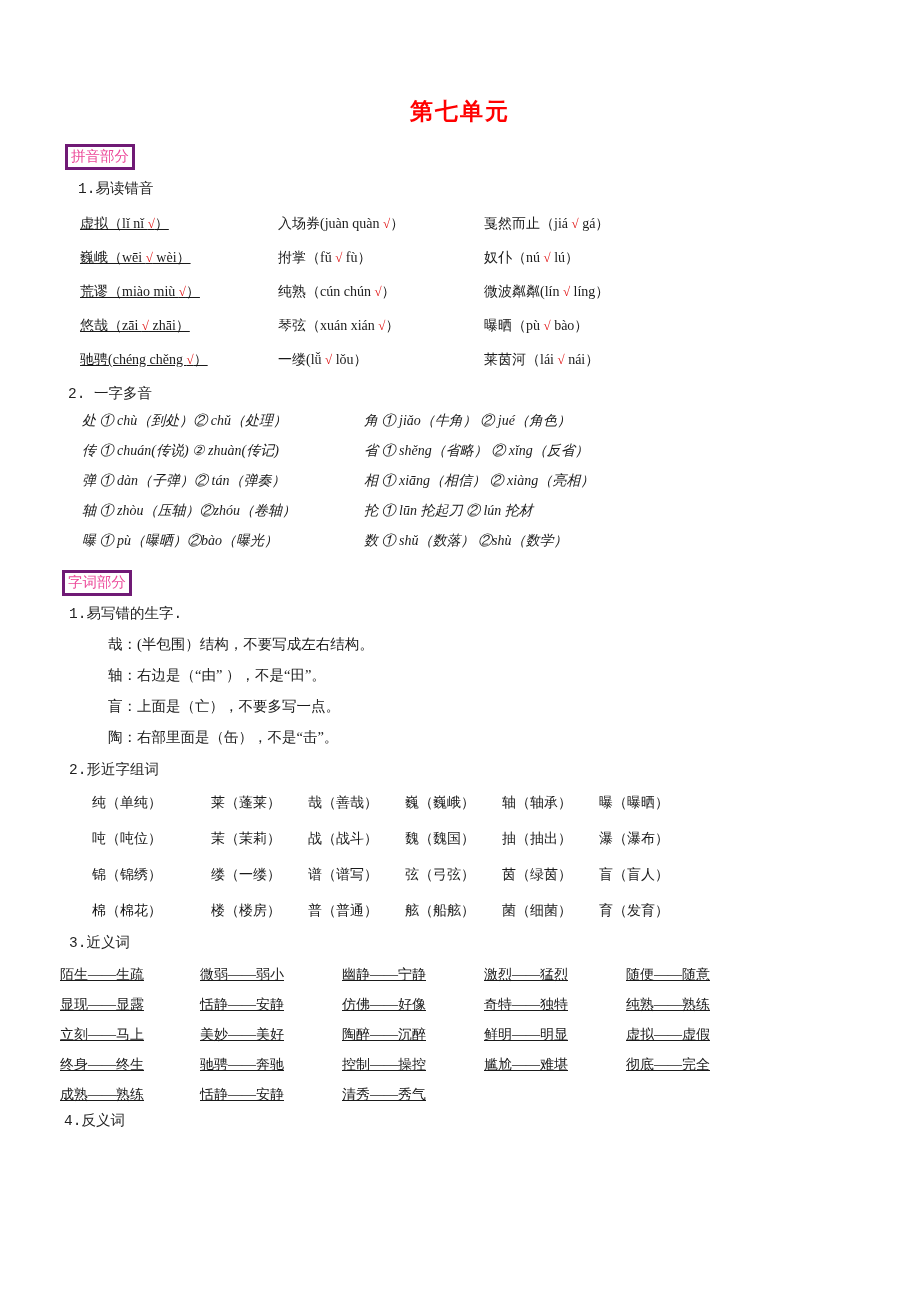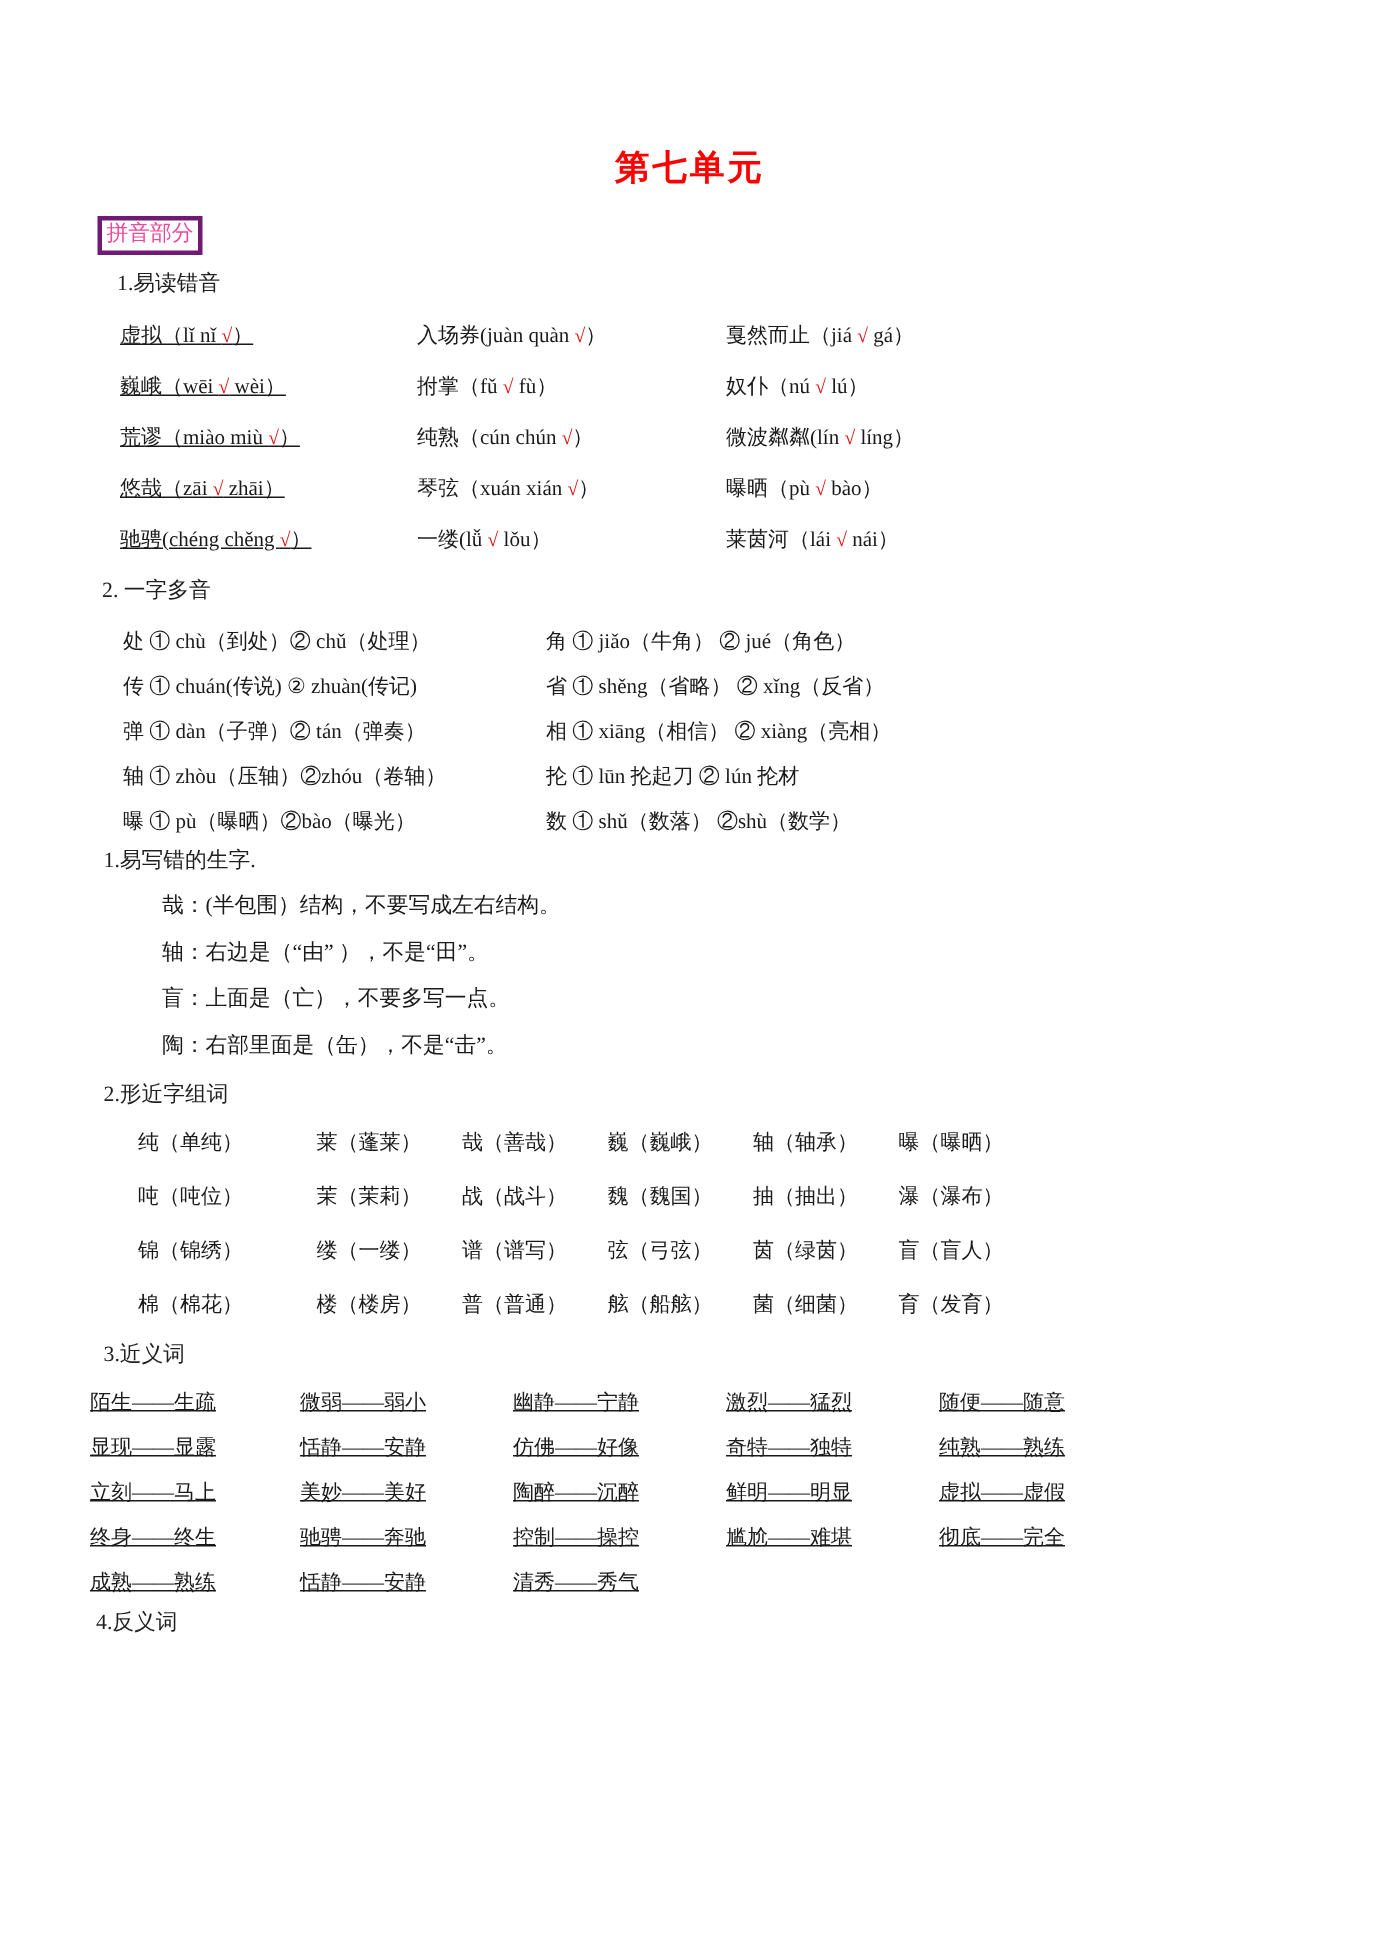--- a/index.html
+++ b/index.html
@@ -48,20 +48,21 @@
   .sec-box-wrap { margin: 0; padding: 0; }
   .sp-head { margin-top: 21px; margin-left: 5px; }
   .sp-head2 { margin-top: 14px; margin-left: 2px; }
 
   
   .num-head {
     font-size: 14.5px;
     margin: 0;
     line-height: 1.2;
     color: #1f1f1f;
+    font-family: Liberation Mono, monospace;
   }
   .nh-1 { margin-top: 11px; margin-left: 18px; }
   .nh-2 { margin-top: 9px;  margin-left: 8px; }
   .nh-3 { margin-top: 10px; margin-left: 9px; }
   .nh-4 { margin-top: 9px;  margin-left: 9px; }
   .nh-5 { margin-top: 6px;  margin-left: 9px; }
   .nh-6 { margin-top: 3px;  margin-left: 4px; }
 
   
   .row {
@@ -75,21 +76,21 @@
   
   .pin-block { margin-top: 9px; margin-left: 10px; }
   .pin-row { margin-top: 0; height: 34px; align-items: center; }
   .pin-row .c0 { width: 198px; padding-left: 10px; text-decoration: underline; }
   .pin-row .c1 { width: 206px; }
   .pin-row .c2 { width: 260px; }
   .tick { color: #e01010; font-size: 13px; }
 
   
   .mp-block { margin-top: 3px; margin-left: 10px; }
-  .mp-row { height: 30px; align-items: flex-end; }
+  .mp-row { height: 30px; align-items: center; font-style: italic; }
   .mp-row .c0 { width: 282px; padding-left: 12px; }
   .mp-row .c1 { width: 320px; }
 
   
   .note-line {
     font-size: 14.5px;
     line-height: 1;
     margin-top: 0;
     height: 31px;
     display: flex;
@@ -169,20 +170,23 @@
     <div class="row mp-row">
       <span class="cell c0">轴 ① zhòu（压轴）②zhóu（卷轴）</span>
       <span class="cell c1">抡 ① lūn 抡起刀    ② lún 抡材</span>
     </div>
     <div class="row mp-row">
       <span class="cell c0">曝 ①  pù（曝晒）②bào（曝光）</span>
       <span class="cell c1">数 ① shǔ（数落）   ②shù（数学）</span>
     </div>
   </div>
 
+  <div class="sec-box-wrap sp-head2">
+    <span class="sec-box">字词部分</span>
+  </div>
 
   <div class="num-head nh-3">1.易写错的生字.</div>
 
   <div class="note-block">
     <div class="note-line">哉：(半包围）结构，不要写成左右结构。</div>
     <div class="note-line">轴：右边是（“由” ），不是“田”。</div>
     <div class="note-line">盲：上面是（亡），不要多写一点。</div>
     <div class="note-line">陶：右部里面是（缶），不是“击”。</div>
   </div>
 

